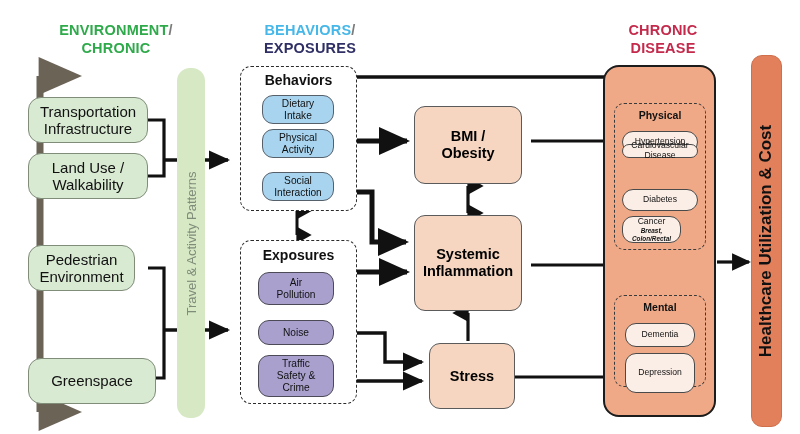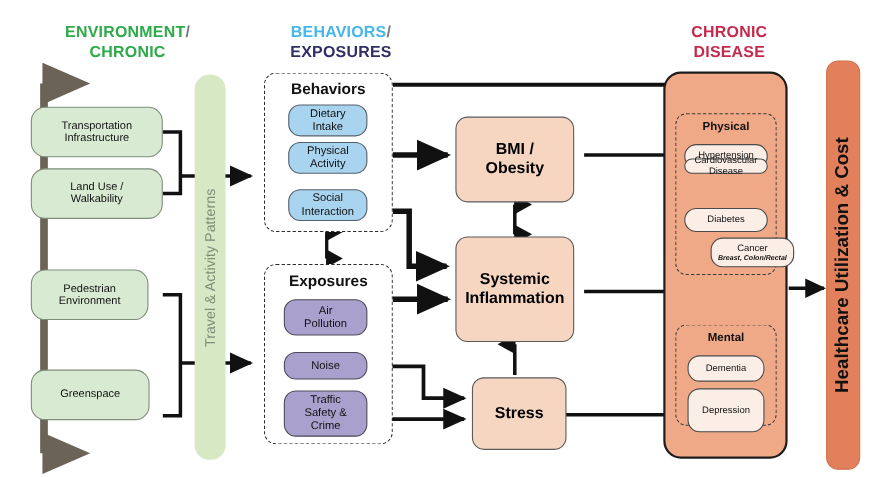--- a/index.html
+++ b/index.html
@@ -40,21 +40,21 @@
     border-radius:12px;
     font-size:10.5px;
     line-height:1.15;
     color:#111;
     background:#d7e8c3;
   }
   .env-node{
     background:#d9ead3;
     border:1.5px solid #7f8d79;
     border-radius:13px;
-    font-size:10px;
+    font-size:15px;
     font-weight:normal;
     align-items:center;
   }
   .beh-node{
     background:#a8d4ef;
     border:1.5px solid #55606b;
     border-radius:11px;
     font-size:10.2px;
   }
   .exp-node{
@@ -273,21 +273,21 @@
 
   <div class="node env-node" style="left:28px;top:97px;width:120px;height:46px;">
     <span>Transportation<br>Infrastructure</span>
   </div>
   <div class="node env-node" style="left:28px;top:153px;width:120px;height:46px;">
     <span>Land Use  /<br>Walkability</span>
   </div>
   <div class="node env-node" style="left:28px;top:245px;width:107px;height:46px;">
     <span>Pedestrian<br>Environment</span>
   </div>
-  <div class="node env-node" style="left:28px;top:336px;width:108px;height:46px;">
+  <div class="node env-node" style="left:28px;top:358px;width:128px;height:46px;">
     <span>Greenspace</span>
   </div>
 
   <div id="travel-bar" style="left:177px;top:68px;width:28px;height:350px;">
     <span>Travel &amp; Activity Patterns</span>
   </div>
 
   <div class="dash-group" style="left:240px;top:66px;width:117px;height:145px;"></div>
   <div class="group-title gt-beh" style="left:240px;top:72px;width:117px;">Behaviors</div>
 
@@ -331,21 +331,21 @@
 
   <div class="node dis-node" style="left:622px;top:131px;width:76px;height:22px;">
     <span>Hypertension</span>
   </div>
   <div class="node dis-node" style="left:622px;top:144px;width:76px;height:14px;">
     <span>Cardiovascular<br>Disease</span>
   </div>
   <div class="node dis-node" style="left:622px;top:189px;width:76px;height:22px;">
     <span>Diabetes</span>
   </div>
-  <div class="node dis-node" style="left:622px;top:216px;width:76px;height:27px;margin-left:24px;">
+  <div class="node dis-node" style="left:622px;top:216px;width:59px;height:27px;">
     <span>Cancer</span>
     <span class="sub">Breast, Colon/Rectal</span>
   </div>
 
   <div class="dash-inner" style="left:614px;top:295px;width:92px;height:92px;"></div>
   <div class="group-title gt-sub" style="left:614px;top:301px;width:92px;">Mental</div>
 
   <div class="node dis-node" style="left:625px;top:323px;width:70px;height:24px;">
     <span>Dementia</span>
   </div>

